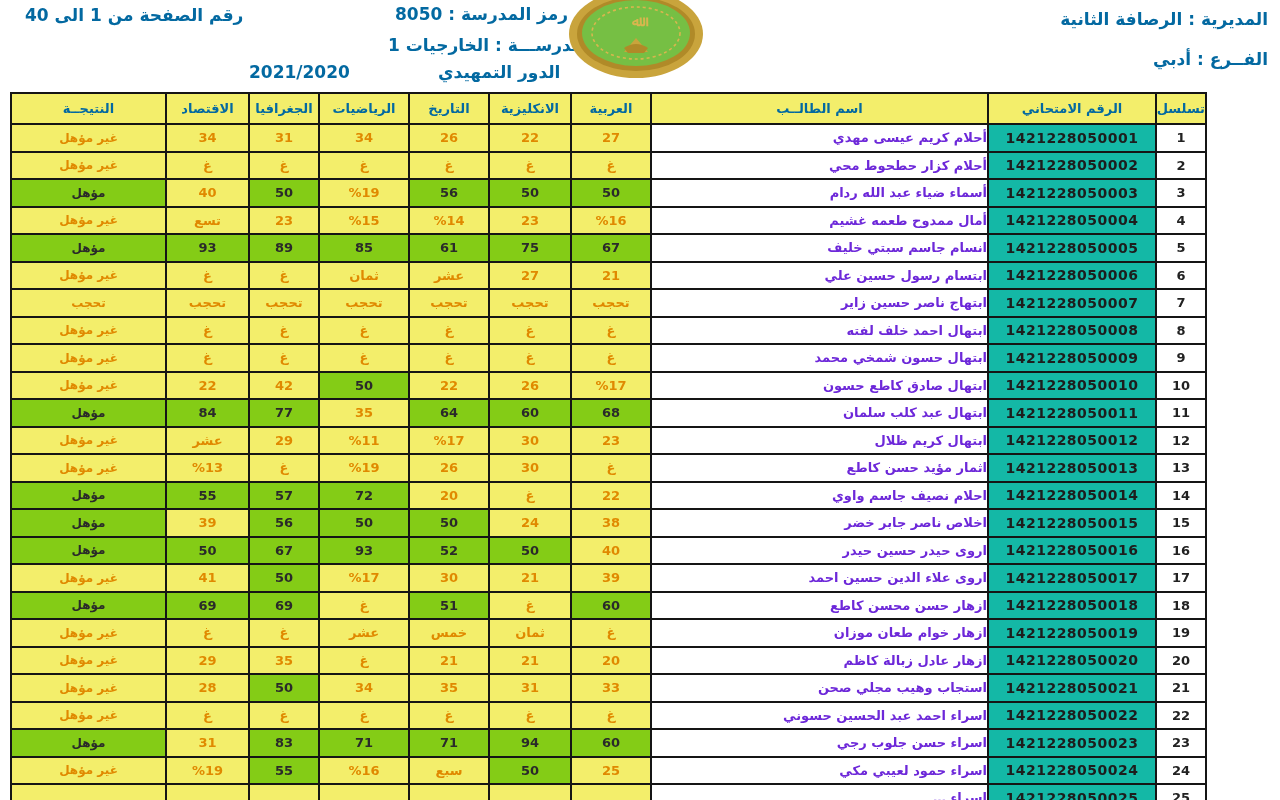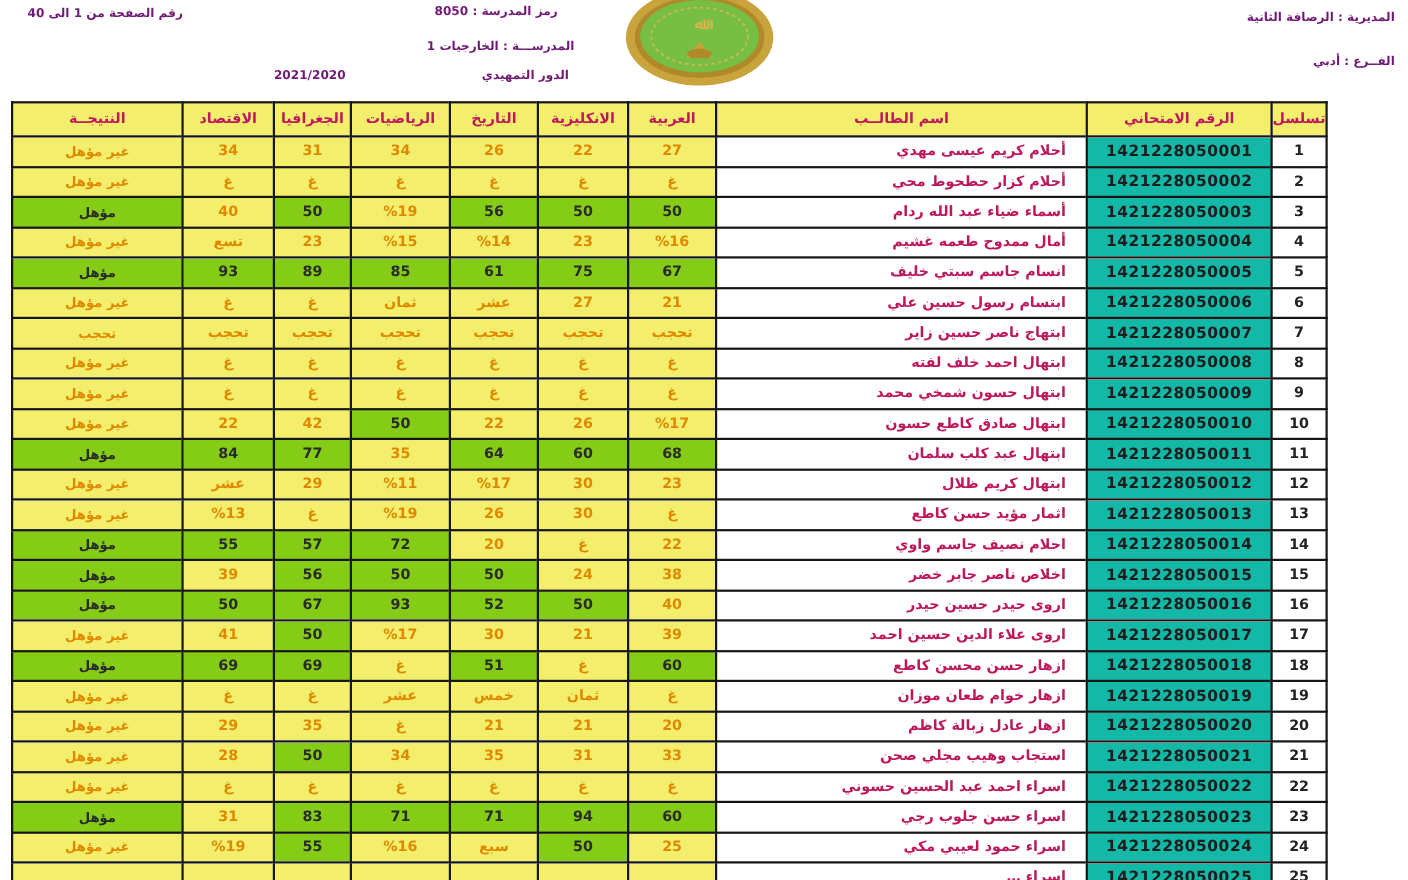--- a/index.html
+++ b/index.html
@@ -2,41 +2,41 @@
 <html lang="ar"><head>
 <meta charset="utf-8">
 <style>
   html,body{margin:0;padding:0;}
   body{
     width:1280px;height:800px;overflow:hidden;position:relative;
     background:#ffffff;
     font-family:"DejaVu Sans", sans-serif;
   }
   .hdr-label{
-    position:absolute;font-size:11px;font-weight:bold;color:#701a75;
+    position:absolute;font-size:17px;font-weight:bold;color:#0369a1;
     white-space:nowrap;
   }
   .logo-wrap{position:absolute;left:566px;top:-4px;width:140px;height:82px;}
   
   .results-table{
     position:absolute;left:10px;top:92px;width:1195px;
     border-collapse:collapse;table-layout:fixed;direction:rtl;
   }
   .results-table th,.results-table td{
     border:2px solid #151515;overflow:hidden;white-space:nowrap;
     font-weight:bold;padding:0;
   }
   .results-table th{
-    height:29px;background:#f3ee6b;color:#be185d;font-size:13px;
+    height:29px;background:#f3ee6b;color:#0369a1;font-size:13px;
   }
   .results-table td{height:25.5px;font-size:13px;text-align:center;}
   td.serial{color:#222;background:#fff;}
   td.exam{color:#1d1d1d;background:#14b8a6;font-size:14px;letter-spacing:.5px;}
   td.name{
-    background:#fff;color:#be185d;text-align:right;padding-right:18px;font-size:13px;
+    background:#fff;color:#6d28d9;text-align:right;padding-right:0;font-size:13px;
   }
   td.y{background:#f3ee6b;color:#e08900;}
   td.w{background:#84cc16;color:#2a2a2a;}
   td.res{font-size:12px;}
 </style>
 </head>
 <body>
 
 <div class="hdr-label" style="left:25px;top:5px;" dir="rtl">رقم الصفحة من 1 الى 40</div>
 

